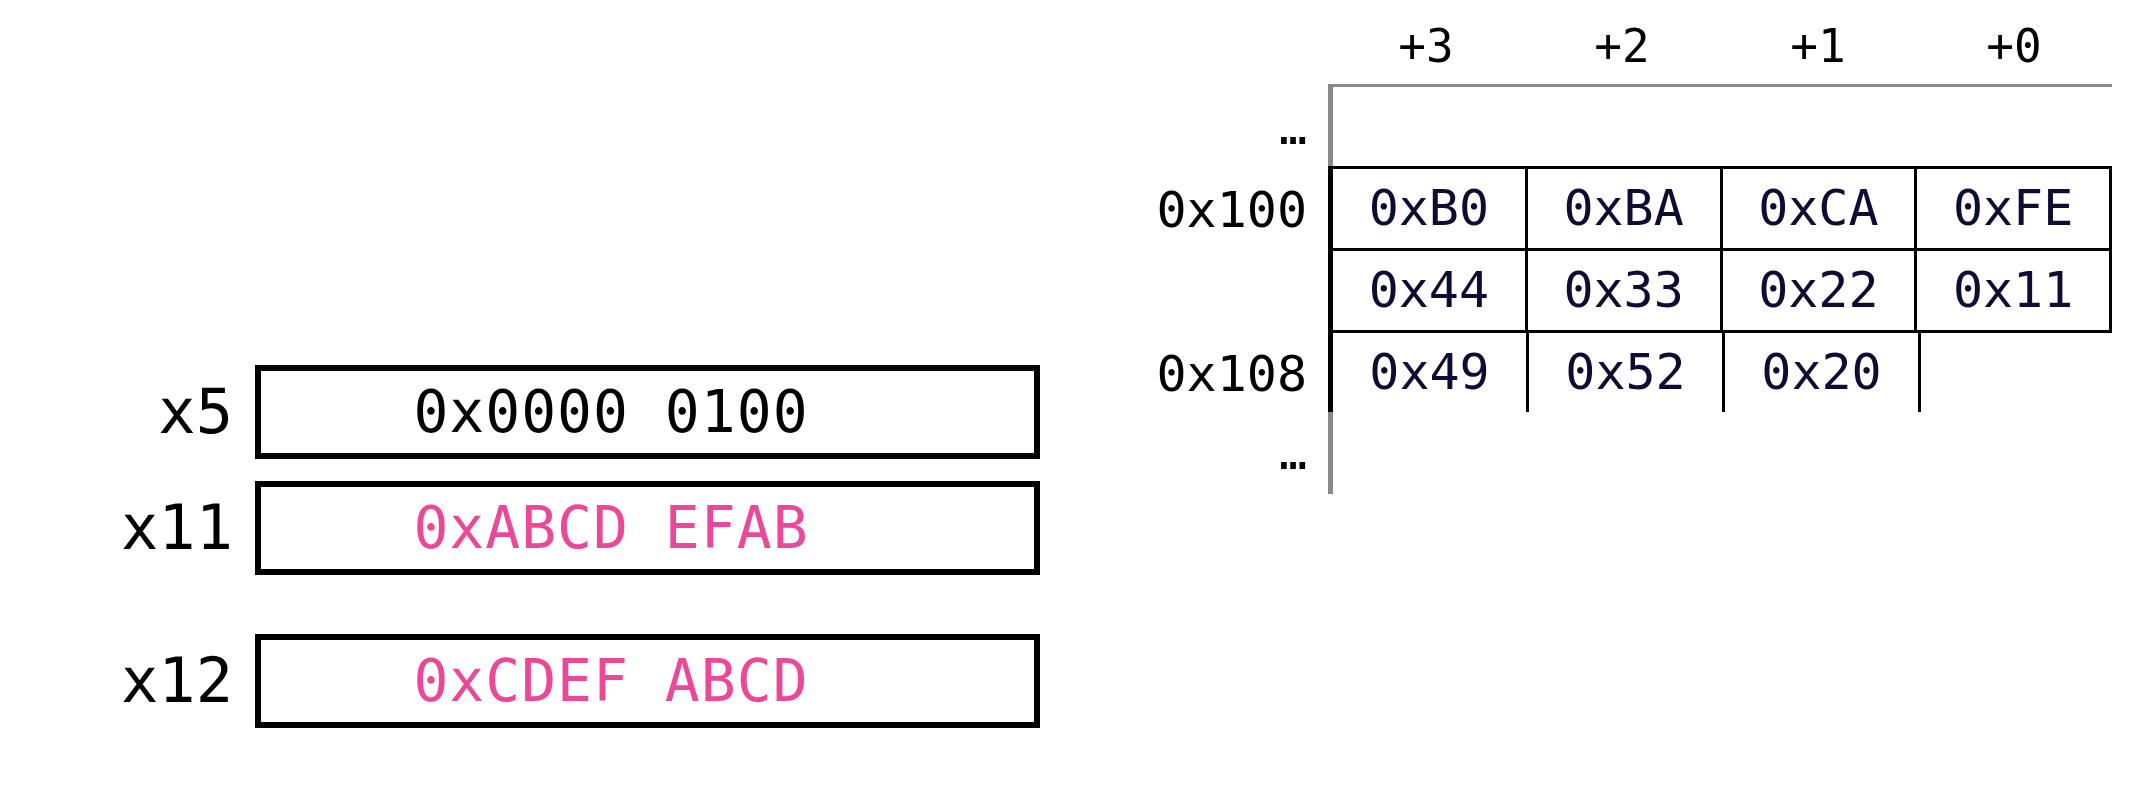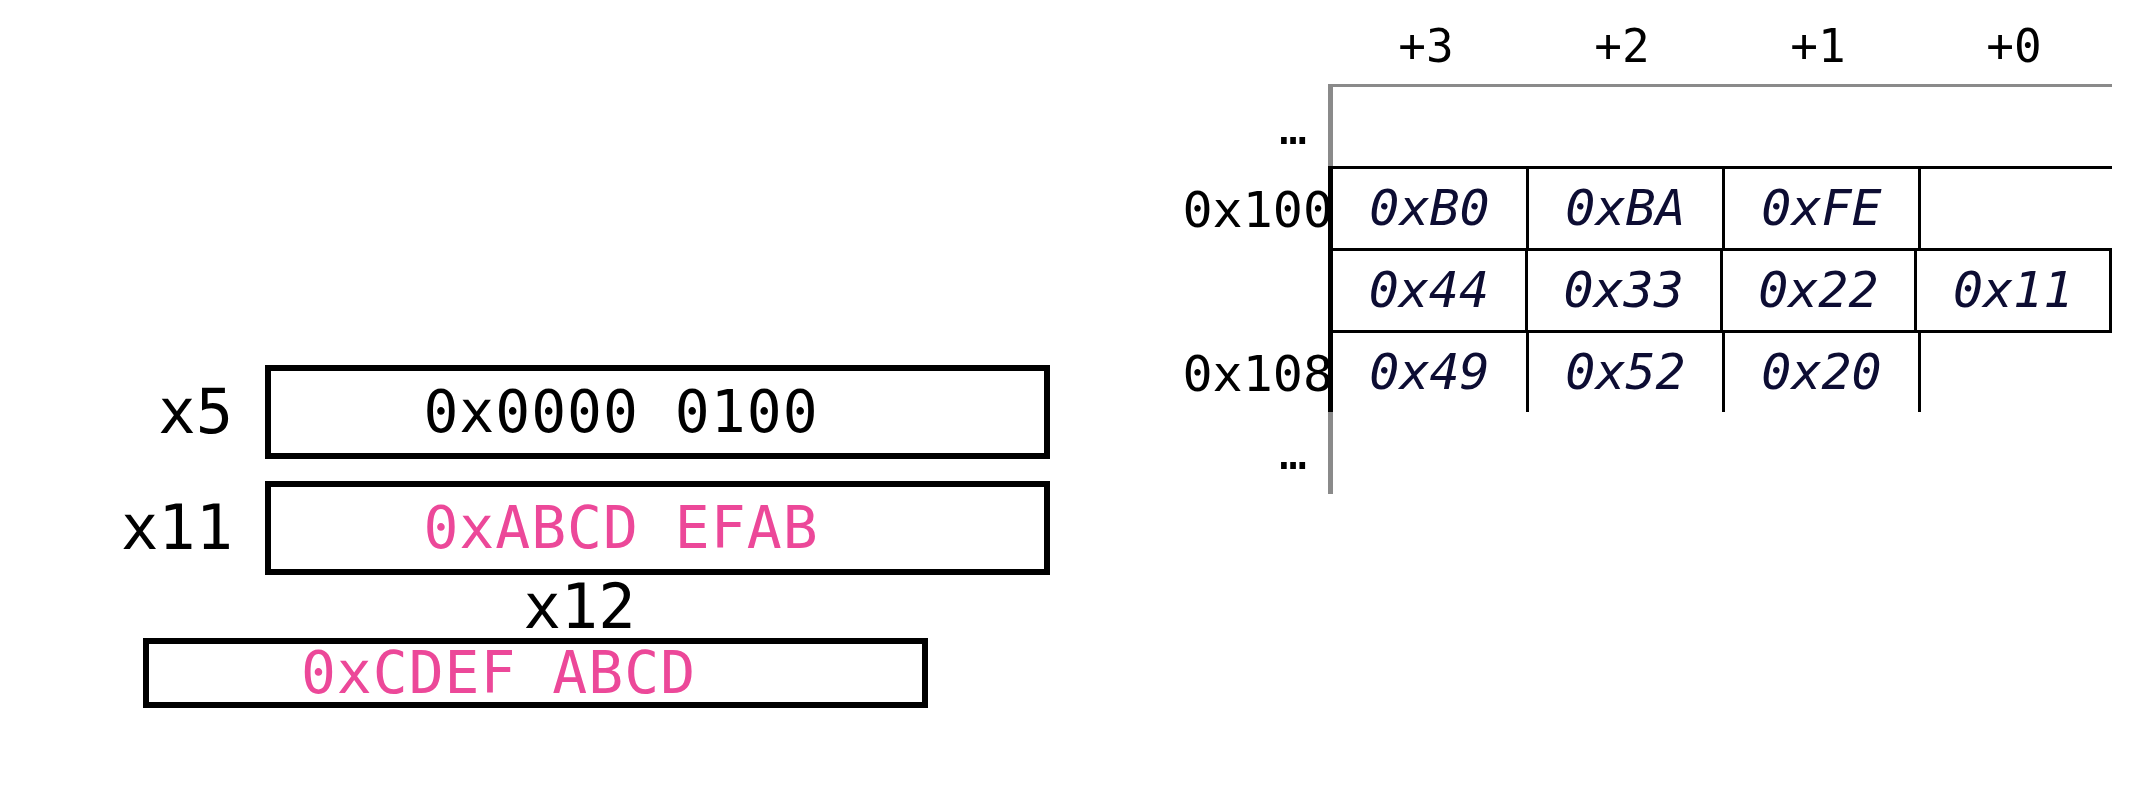--- a/index.html
+++ b/index.html
@@ -28,21 +28,21 @@
   .register-row {
     position: absolute;
     left: 0px;
     width: 1060px;
     height: 94px;
     display: flex;
     align-items: center;
   }
   .register-row.r0 { top: 365px; }
   .register-row.r1 { top: 481px; }
-  .register-row.r2 { top: 576px; flex-direction: column; }
+  .register-row.r2 { top: 634px; }
 
   .register-label {
     width: 255px;
     text-align: right;
     padding-right: 22px;
     box-sizing: border-box;
     font-family: "DejaVu Sans Mono", monospace;
     font-size: 62px;
     line-height: 1;
     color: #000000;
@@ -54,21 +54,20 @@
     width: 785px;
     height: 94px;
     box-sizing: border-box;
     border: 6px solid #000000;
     background: #ffffff;
     display: flex;
     align-items: center;
     justify-content: center;
     padding-right: 73px;
     box-sizing: border-box;
-    margin-left: 10px;
   }
 
   .register-value {
     font-family: "DejaVu Sans Mono", monospace;
     font-size: 58px;
     line-height: 1;
     letter-spacing: 1px;
     white-space: pre;
   }
   .val-black { color: #000000; }
@@ -150,27 +149,27 @@
   .mem-cell {
     width: 196px;
     box-sizing: border-box;
     border-right: 3px solid #000000;
     text-align: center;
     font-family: "DejaVu Sans Mono", monospace;
     font-size: 50px;
     line-height: 79px;
     color: #0d0d33;
     white-space: pre;
-    font-style: italic;
   }
   .mem-row .mem-row-label {
     position: absolute;
     right: 100%;
     top: 0;
     width: 220px;
+    padding-right: 26px;
     box-sizing: border-box;
     text-align: right;
     font-family: "DejaVu Sans Mono", monospace;
     font-size: 50px;
     line-height: 82px;
     color: #000000;
     white-space: pre;
   }
 </style>
 </head>
@@ -213,20 +212,21 @@
   <div class="mem-grid">
 
     <div class="mem-ghost-row top">
       <div class="mem-row-label">…</div>
     </div>
 
     <div class="mem-row">
       <div class="mem-row-label">0x100</div>
       <div class="mem-cell">0xB0</div>
       <div class="mem-cell">0xBA</div>
+      <div class="mem-cell">0xCA</div>
       <div class="mem-cell">0xFE</div>
     </div>
 
     <div class="mem-row">
       <div class="mem-cell">0x44</div>
       <div class="mem-cell">0x33</div>
       <div class="mem-cell">0x22</div>
       <div class="mem-cell">0x11</div>
     </div>
 

